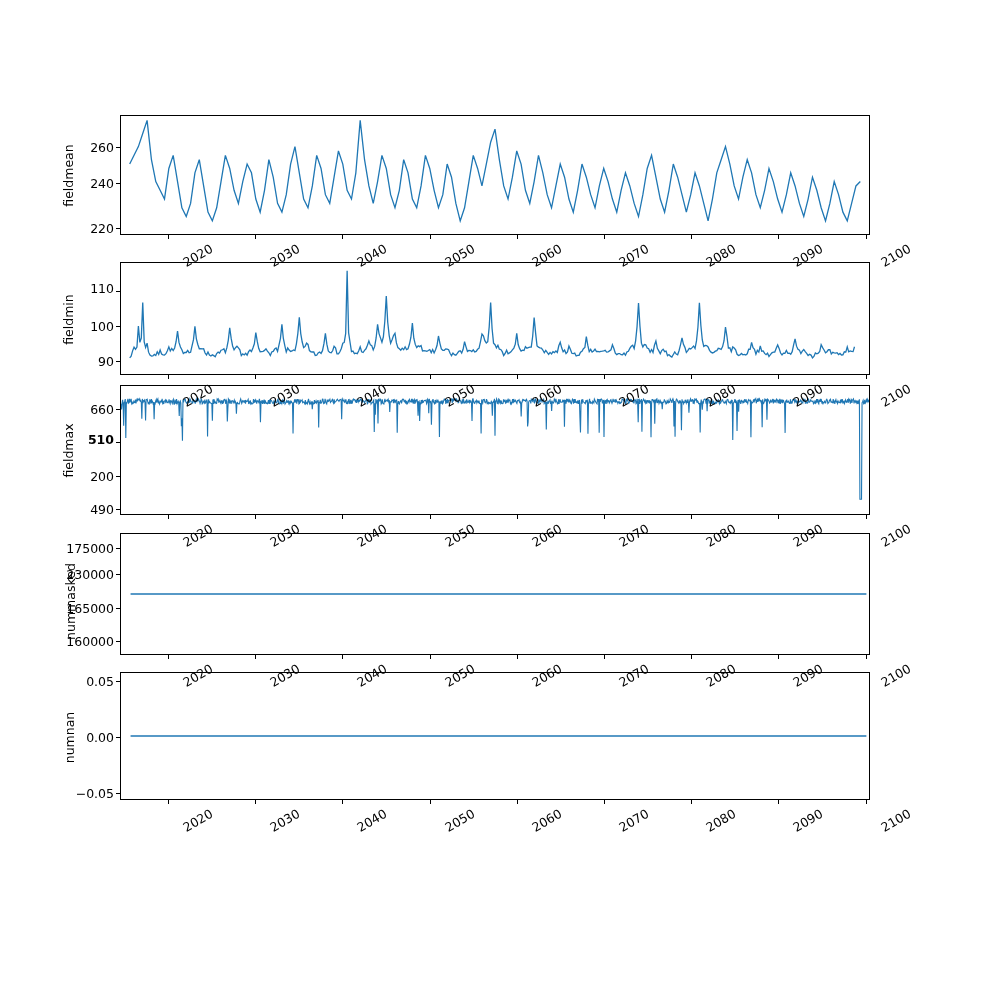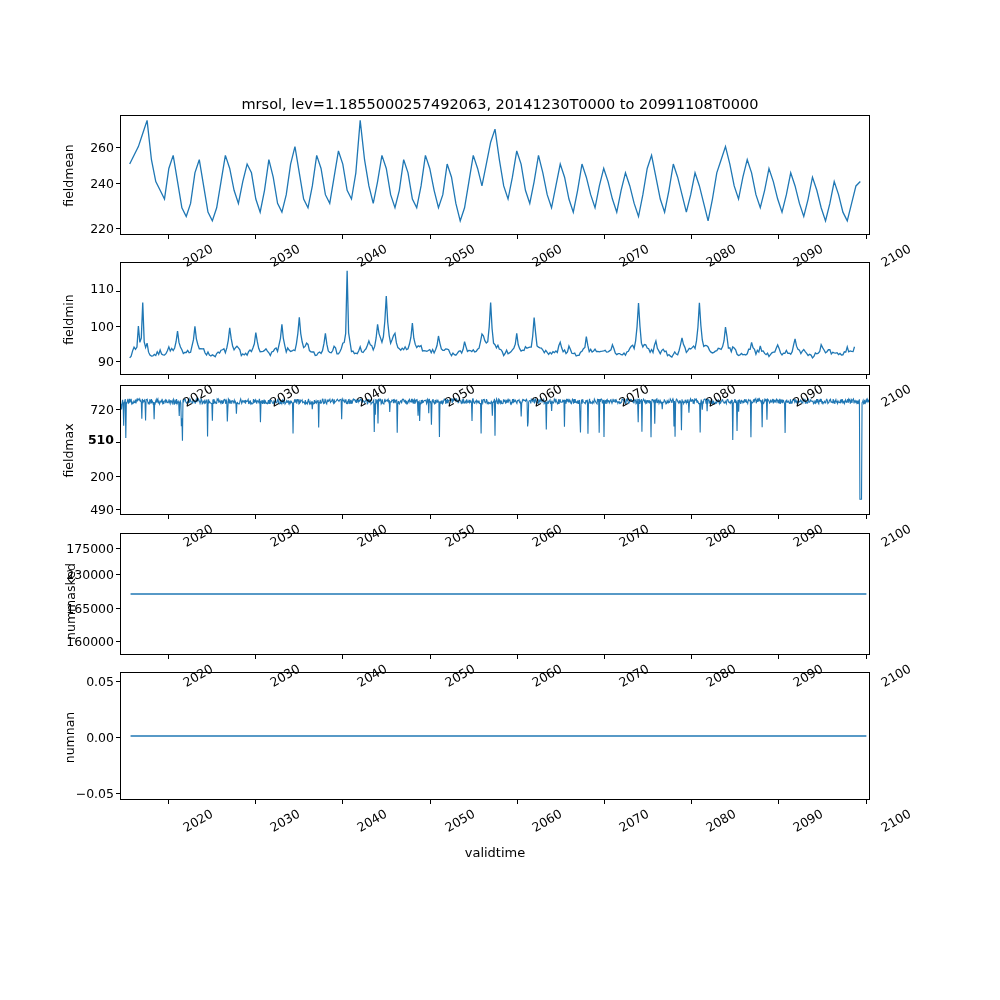--- a/index.html
+++ b/index.html
@@ -89,21 +89,20 @@
     text-align: center;
     font-size: 13px;
     color: #000000;
   }
 </style>
 </head>
 <body>
 
 <div id="figure">
 
-  <div class="title">mrsol, lev=1.1855000257492063, 20141230T0000 to 20991108T0000</div>
 
   <div class="panel" id="panel-fieldmean" style="top:115px; height:120px;">
     <svg class="plotsvg" viewBox="0 0 750 120" preserveAspectRatio="none">
       <polyline id="line-fieldmean" fill="none" stroke="#1f77b4" stroke-width="1.3" vector-effect="non-scaling-stroke" points="8.72,48.89 13.08,40.00 17.44,31.11 21.80,17.78 26.16,4.44 30.52,44.44 34.88,66.67 39.24,75.56 43.60,84.44 47.97,53.33 52.33,40.00 56.69,66.67 61.05,93.33 65.41,102.22 69.77,88.89 74.13,57.78 78.49,44.44 82.85,71.11 87.21,97.78 91.57,106.67 95.93,93.33 100.29,66.67 104.65,40.00 109.01,53.33 113.37,75.56 117.73,88.89 122.09,66.67 126.45,48.89 130.81,57.78 135.17,84.44 139.53,97.78 143.90,75.56 148.26,44.44 152.62,62.22 156.98,88.89 161.34,97.78 165.70,80.00 170.06,48.89 174.42,31.11 178.78,57.78 183.14,84.44 187.50,93.33 191.86,71.11 196.22,40.00 200.58,53.33 204.94,80.00 209.30,88.89 213.66,62.22 218.02,35.56 222.38,48.89 226.74,75.56 231.10,84.44 235.47,57.78 239.83,4.44 244.19,44.44 248.55,71.11 252.91,88.89 257.27,66.67 261.63,40.00 265.99,53.33 270.35,80.00 274.71,93.33 279.07,75.56 283.43,44.44 287.79,57.78 292.15,84.44 296.51,93.33 300.87,71.11 305.23,40.00 309.59,53.33 313.95,75.56 318.31,93.33 322.67,80.00 327.03,48.89 331.40,62.22 335.76,88.89 340.12,106.67 344.48,93.33 348.84,66.67 353.20,40.00 357.56,53.33 361.92,71.11 366.28,48.89 370.64,26.67 375.00,13.33 379.36,44.44 383.72,71.11 388.08,84.44 392.44,62.22 396.80,35.56 401.16,48.89 405.52,75.56 409.88,88.89 414.24,66.67 418.60,40.00 422.97,57.78 427.33,80.00 431.69,93.33 436.05,71.11 440.41,48.89 444.77,62.22 449.13,84.44 453.49,97.78 457.85,75.56 462.21,48.89 466.57,62.22 470.93,80.00 475.29,93.33 479.65,71.11 484.01,53.33 488.37,66.67 492.73,84.44 497.09,97.78 501.45,75.56 505.81,57.78 510.17,71.11 514.53,88.89 518.90,102.22 523.26,80.00 527.62,53.33 531.98,40.00 536.34,62.22 540.70,84.44 545.06,97.78 549.42,75.56 553.78,48.89 558.14,62.22 562.50,80.00 566.86,97.78 571.22,80.00 575.58,57.78 579.94,71.11 584.30,88.89 588.66,106.67 593.02,84.44 597.38,57.78 601.74,44.44 606.10,31.11 610.47,48.89 614.83,71.11 619.19,84.44 623.55,62.22 627.91,44.44 632.27,57.78 636.63,80.00 640.99,93.33 645.35,75.56 649.71,53.33 654.07,66.67 658.43,84.44 662.79,97.78 667.15,80.00 671.51,57.78 675.87,71.11 680.23,88.89 684.59,102.22 688.95,84.44 693.31,62.22 697.67,75.56 702.03,93.33 706.40,106.67 710.76,88.89 715.12,66.67 719.48,80.00 723.84,97.78 728.20,106.67 732.56,88.89 736.92,71.11 741.28,66.67 745.64,NaN"></polyline>
     </svg>
   </div>
   <div class="ylabel" style="left:28px; top:168px; width:80px;">fieldmean</div>
   <div class="ytick" style="top:147px; width:60px; left:54px;">260</div>
   <div class="ytick" style="top:183px; width:60px; left:54px;">240</div>
   <div class="ytick" style="top:228px; width:60px; left:54px;">220</div>
@@ -123,21 +122,21 @@
   <div class="ytickmark" style="left:116px; top:291px;"></div>
   <div class="ytickmark" style="left:116px; top:326px;"></div>
   <div class="ytickmark" style="left:116px; top:361px;"></div>
 
   <div class="panel" id="panel-fieldmax" style="top:385px; height:130px;">
     <svg class="plotsvg" viewBox="0 0 750 130" preserveAspectRatio="none">
       <polyline id="line-fieldmax" fill="none" stroke="#1f77b4" stroke-width="1.1" vector-effect="non-scaling-stroke" points="0.00,17.94 0.54,23.70 1.07,17.71 1.61,14.05 2.14,17.65 2.68,40.45 3.21,16.93 3.75,15.69 4.29,13.23 4.82,52.81 5.36,17.07 5.89,17.29 6.43,15.13 6.96,13.11 7.50,17.39 8.04,16.60 8.57,13.12 9.11,16.04 9.64,14.91 10.18,13.12 10.71,17.87 11.25,16.72 11.79,18.01 12.32,17.47 12.86,15.61 13.39,16.84 13.93,16.68 14.46,13.80 15.00,17.59 15.54,14.71 16.07,13.37 16.61,14.79 17.14,13.13 17.68,13.94 18.21,14.22 18.75,13.08 19.29,15.38 19.82,14.76 20.36,16.73 20.89,33.25 21.43,13.14 21.96,17.28 22.50,14.95 23.04,15.46 23.57,14.42 24.11,17.10 24.64,35.11 25.18,13.86 25.71,13.87 26.25,13.43 26.79,15.79 27.32,17.89 27.86,17.03 28.39,17.91 28.93,14.07 29.46,14.30 30.00,17.97 30.54,13.32 31.07,16.29 31.61,15.61 32.14,17.63 32.68,16.22 33.21,33.85 33.75,16.43 34.29,17.67 34.82,15.15 35.36,13.69 35.89,17.00 36.43,14.26 36.96,13.19 37.50,17.78 38.04,14.69 38.57,18.31 39.11,17.04 39.64,15.67 40.18,15.02 40.71,16.66 41.25,13.10 41.79,17.47 42.32,16.26 42.86,18.29 43.39,15.63 43.93,15.12 44.46,14.19 45.00,17.34 45.54,14.58 46.07,15.25 46.61,16.88 47.14,17.01 47.68,16.08 48.21,13.50 48.75,16.55 49.29,17.93 49.82,14.96 50.36,15.04 50.89,16.64 51.43,17.78 51.96,14.68 52.50,13.49 53.04,18.23 53.57,18.30 54.11,13.79 54.64,16.41 55.18,18.15 55.71,13.34 56.25,17.97 56.79,16.68 57.32,15.50 57.86,16.98 58.39,30.53 58.93,16.23 59.46,15.25 60.00,17.41 60.54,40.94 61.07,32.88 61.61,55.65 62.14,13.86 62.68,16.55 63.21,14.51 63.75,13.49 64.29,13.12 64.82,15.63 65.36,16.65 65.89,17.42 66.43,16.48 66.96,15.93 67.50,16.66 68.04,13.97 68.57,16.95 69.11,13.16 69.64,14.25 70.18,16.25 70.71,16.24 71.25,16.31 71.79,17.85 72.32,13.81 72.86,14.37 73.39,15.91 73.93,15.69 74.46,18.00 75.00,15.94 75.54,13.37 76.07,15.05 76.61,13.35 77.14,15.12 77.68,13.25 78.21,14.55 78.75,15.58 79.29,17.73 79.82,16.12 80.36,13.20 80.89,14.04 81.43,18.24 81.96,17.76 82.50,15.43 83.04,15.94 83.57,17.09 84.11,13.70 84.64,17.81 85.18,16.26 85.71,15.09 86.25,13.78 86.79,51.22 87.32,17.84 87.86,13.46 88.39,16.92 88.93,16.14 89.46,17.09 90.00,17.24 90.54,17.72 91.07,17.72 91.61,35.21 92.14,13.79 92.68,18.17 93.21,13.39 93.75,17.68 94.29,15.87 94.82,16.69 95.36,17.80 95.89,17.64 96.43,13.29 96.96,14.10 97.50,13.20 98.04,16.42 98.57,16.12 99.11,14.74 99.64,16.51 100.18,17.63 100.71,15.04 101.25,15.26 101.79,18.26 102.32,14.45 102.86,16.10 103.39,13.67 103.93,13.57 104.46,14.67 105.00,18.07 105.54,14.46 106.07,15.61 106.61,35.98 107.14,23.03 107.68,13.08 108.21,14.03 108.75,17.73 109.29,14.61 109.82,15.60 110.36,18.10 110.89,15.30 111.43,14.91 111.96,15.11 112.50,16.92 113.04,15.83 113.57,14.38 114.11,17.64 114.64,15.70 115.18,16.86 115.71,28.21 116.25,17.49 116.79,16.78 117.32,17.71 117.86,17.93 118.39,18.19 118.93,17.27 119.46,14.79 120.00,13.10 120.54,15.08 121.07,17.68 121.61,16.31 122.14,14.85 122.68,15.11 123.21,16.30 123.75,16.19 124.29,14.32 124.82,17.98 125.36,14.99 125.89,15.57 126.43,15.61 126.96,14.76 127.50,13.67 128.04,18.28 128.57,16.26 129.11,16.93 129.64,14.50 130.18,18.10 130.71,17.12 131.25,18.30 131.79,17.95 132.32,17.89 132.86,13.37 133.39,17.09 133.93,13.98 134.46,16.63 135.00,13.98 135.54,15.02 136.07,17.81 136.61,15.39 137.14,15.03 137.68,15.78 138.21,16.78 138.75,13.12 139.29,15.82 139.82,36.71 140.36,16.13 140.89,16.62 141.43,14.35 141.96,18.25 142.50,16.00 143.04,17.57 143.57,13.77 144.11,18.21 144.64,14.68 145.18,16.71 145.71,17.61 146.25,17.09 146.79,17.93 147.32,16.98 147.86,14.22 148.39,18.29 148.93,13.84 149.46,18.10 150.00,14.28 150.54,14.36 151.07,15.24 151.61,16.42 152.14,17.34 152.68,17.89 153.21,15.80 153.75,17.09 154.29,15.61 154.82,13.79 155.36,16.65 155.89,16.99 156.43,16.19 156.96,14.15 157.50,13.32 158.04,17.60 158.57,17.71 159.11,18.12 159.64,14.91 160.18,18.20 160.71,16.30 161.25,17.77 161.79,14.42 162.32,13.74 162.86,17.88 163.39,15.57 163.93,14.95 164.46,18.30 165.00,17.46 165.54,16.49 166.07,15.02 166.61,16.56 167.14,16.33 167.68,14.49 168.21,17.63 168.75,16.27 169.29,18.10 169.82,15.73 170.36,16.89 170.89,15.74 171.43,17.01 171.96,17.38 172.50,48.32 173.04,16.98 173.57,16.21 174.11,13.62 174.64,16.83 175.18,14.12 175.71,14.19 176.25,17.91 176.79,13.36 177.32,15.68 177.86,13.54 178.39,18.17 178.93,17.64 179.46,13.63 180.00,16.12 180.54,15.05 181.07,14.98 181.61,14.10 182.14,16.81 182.68,16.26 183.21,16.13 183.75,17.03 184.29,18.09 184.82,14.37 185.36,18.13 185.89,17.64 186.43,16.75 186.96,17.95 187.50,15.00 188.04,13.14 188.57,16.70 189.11,18.05 189.64,16.12 190.18,18.32 190.71,18.33 191.25,15.61 191.79,23.65 192.32,17.16 192.86,18.29 193.39,17.88 193.93,14.29 194.46,17.36 195.00,16.83 195.54,15.06 196.07,17.31 196.61,16.29 197.14,14.92 197.68,14.87 198.21,42.15 198.75,15.89 199.29,17.46 199.82,13.93 200.36,17.42 200.89,17.24 201.43,16.12 201.96,13.37 202.50,13.45 203.04,17.53 203.57,16.76 204.11,17.37 204.64,13.03 205.18,15.88 205.71,17.32 206.25,18.20 206.79,13.86 207.32,15.83 207.86,15.77 208.39,14.21 208.93,14.78 209.46,13.55 210.00,16.55 210.54,15.82 211.07,15.57 211.61,13.99 212.14,13.47 212.68,16.60 213.21,17.53 213.75,13.63 214.29,16.98 214.82,16.08 215.36,15.69 215.89,15.06 216.43,14.04 216.96,13.39 217.50,14.52 218.04,14.67 218.57,15.65 219.11,14.58 219.64,13.85 220.18,13.78 220.71,13.56 221.25,33.67 221.79,15.23 222.32,13.14 222.86,14.60 223.39,15.34 223.93,16.38 224.46,14.63 225.00,16.67 225.54,13.46 226.07,17.75 226.61,18.07 227.14,16.33 227.68,18.08 228.21,13.92 228.75,13.72 229.29,17.75 229.82,17.44 230.36,13.99 230.89,18.04 231.43,15.83 231.96,16.90 232.50,14.05 233.04,13.27 233.57,14.21 234.11,13.64 234.64,14.19 235.18,16.59 235.71,14.07 236.25,17.26 236.79,14.07 237.32,14.55 237.86,16.17 238.39,13.68 238.93,15.57 239.46,15.08 240.00,13.94 240.54,13.09 241.07,13.85 241.61,17.27 242.14,14.47 242.68,15.43 243.21,15.06 243.75,16.11 244.29,17.27 244.82,15.42 245.36,14.85 245.89,13.81 246.43,14.25 246.96,17.99 247.50,17.42 248.04,13.81 248.57,13.73 249.11,17.03 249.64,15.41 250.18,13.66 250.71,18.22 251.25,17.22 251.79,16.97 252.32,17.03 252.86,15.26 253.39,14.39 253.93,46.83 254.46,17.46 255.00,29.16 255.54,13.17 256.07,17.20 256.61,16.03 257.14,13.87 257.68,37.96 258.21,13.07 258.75,15.07 259.29,15.20 259.82,13.22 260.36,13.68 260.89,18.09 261.43,17.01 261.96,13.42 262.50,17.41 263.04,17.86 263.57,18.32 264.11,15.29 264.64,13.04 265.18,16.43 265.71,14.89 266.25,14.96 266.79,14.27 267.32,15.15 267.86,13.67 268.39,15.89 268.93,14.18 269.46,26.42 270.00,15.89 270.54,16.04 271.07,16.25 271.61,14.34 272.14,14.68 272.68,14.35 273.21,17.35 273.75,13.23 274.29,14.93 274.82,17.42 275.36,14.82 275.89,14.26 276.43,14.26 276.96,47.54 277.50,17.97 278.04,15.26 278.57,17.49 279.11,18.30 279.64,16.15 280.18,15.23 280.71,14.78 281.25,17.76 281.79,15.46 282.32,13.38 282.86,13.26 283.39,13.82 283.93,15.87 284.46,16.22 285.00,13.97 285.54,17.94 286.07,14.97 286.61,18.31 287.14,18.06 287.68,15.74 288.21,14.78 288.75,16.39 289.29,13.84 289.82,15.07 290.36,16.13 290.89,16.31 291.43,13.06 291.96,15.54 292.50,14.38 293.04,17.90 293.57,14.55 294.11,13.62 294.64,18.09 295.18,14.89 295.71,15.93 296.25,14.11 296.79,13.78 297.32,16.44 297.86,30.17 298.39,15.93 298.93,15.42 299.46,35.51 300.00,17.51 300.54,18.02 301.07,14.29 301.61,17.86 302.14,13.97 302.68,16.51 303.21,16.42 303.75,14.99 304.29,14.63 304.82,14.48 305.36,14.98 305.89,14.29 306.43,17.96 306.96,16.53 307.50,13.31 308.04,14.27 308.57,27.65 309.11,13.02 309.64,15.60 310.18,16.66 310.71,16.03 311.25,39.29 311.79,17.94 312.32,14.97 312.86,13.31 313.39,16.27 313.93,17.14 314.46,17.95 315.00,14.23 315.54,17.96 316.07,14.76 316.61,16.10 317.14,16.42 317.68,13.87 318.21,16.22 318.75,16.13 319.29,51.82 319.82,15.77 320.36,17.86 320.89,15.18 321.43,17.96 321.96,14.53 322.50,17.90 323.04,17.05 323.57,14.81 324.11,13.41 324.64,14.15 325.18,13.78 325.71,18.30 326.25,13.95 326.79,17.22 327.32,13.15 327.86,17.67 328.39,15.09 328.93,14.43 329.46,14.26 330.00,14.52 330.54,14.80 331.07,13.43 331.61,13.14 332.14,17.23 332.68,13.01 333.21,15.62 333.75,13.51 334.29,14.07 334.82,13.25 335.36,13.11 335.89,15.17 336.43,13.36 336.96,14.34 337.50,15.16 338.04,17.01 338.57,16.82 339.11,13.29 339.64,14.00 340.18,14.67 340.71,15.72 341.25,17.60 341.79,17.00 342.32,13.44 342.86,18.00 343.39,13.32 343.93,16.11 344.46,17.30 345.00,16.61 345.54,14.85 346.07,17.87 346.61,13.53 347.14,15.13 347.68,16.78 348.21,16.35 348.75,15.05 349.29,16.63 349.82,14.03 350.36,16.98 350.89,14.85 351.43,17.23 351.96,35.63 352.50,13.23 353.04,13.06 353.57,16.31 354.11,17.43 354.64,17.68 355.18,15.62 355.71,15.97 356.25,14.72 356.79,17.01 357.32,15.18 357.86,15.43 358.39,17.27 358.93,14.74 359.46,17.63 360.00,17.91 360.54,17.71 361.07,48.21 361.61,13.68 362.14,15.79 362.68,17.29 363.21,13.91 363.75,13.70 364.29,13.58 364.82,16.27 365.36,16.18 365.89,17.15 366.43,13.29 366.96,14.70 367.50,17.74 368.04,18.21 368.57,16.65 369.11,17.42 369.64,17.01 370.18,17.99 370.71,17.56 371.25,15.66 371.79,16.68 372.32,30.27 372.86,16.92 373.39,15.82 373.93,16.45 374.46,13.02 375.00,50.58 375.54,14.73 376.07,16.22 376.61,13.11 377.14,14.50 377.68,17.83 378.21,17.97 378.75,13.25 379.29,13.82 379.82,17.57 380.36,14.56 380.89,17.46 381.43,15.92 381.96,17.87 382.50,18.05 383.04,17.75 383.57,13.59 384.11,16.49 384.64,14.42 385.18,14.29 385.71,17.44 386.25,16.95 386.79,13.97 387.32,16.79 387.86,14.40 388.39,15.87 388.93,13.73 389.46,14.79 390.00,14.57 390.54,18.01 391.07,17.01 391.61,18.09 392.14,15.94 392.68,13.26 393.21,17.51 393.75,13.18 394.29,15.97 394.82,15.83 395.36,14.38 395.89,15.27 396.43,16.69 396.96,17.70 397.50,14.78 398.04,14.61 398.57,14.74 399.11,14.02 399.64,16.44 400.18,17.23 400.71,16.23 401.25,31.02 401.79,17.37 402.32,15.98 402.86,13.60 403.39,13.66 403.93,14.88 404.46,14.76 405.00,14.23 405.54,15.47 406.07,14.96 406.61,13.66 407.14,15.13 407.68,41.01 408.21,36.77 408.75,16.31 409.29,15.10 409.82,14.86 410.36,14.98 410.89,17.73 411.43,13.40 411.96,13.86 412.50,15.14 413.04,15.93 413.57,13.13 414.11,13.37 414.64,17.74 415.18,15.39 415.71,13.54 416.25,14.98 416.79,16.85 417.32,17.11 417.86,16.75 418.39,17.66 418.93,13.52 419.46,15.54 420.00,16.48 420.54,13.94 421.07,14.83 421.61,14.65 422.14,16.12 422.68,14.78 423.21,14.49 423.75,13.54 424.29,17.73 424.82,16.71 425.36,17.26 425.89,16.31 426.43,44.22 426.96,17.10 427.50,17.60 428.04,15.76 428.57,17.88 429.11,15.73 429.64,15.06 430.18,14.08 430.71,18.28 431.25,15.51 431.79,25.41 432.32,15.67 432.86,16.70 433.39,17.38 433.93,16.52 434.46,13.28 435.00,14.45 435.54,15.89 436.07,13.15 436.61,15.92 437.14,16.39 437.68,18.21 438.21,17.95 438.75,13.63 439.29,18.29 439.82,14.24 440.36,14.05 440.89,16.54 441.43,16.57 441.96,16.34 442.50,16.32 443.04,13.91 443.57,16.30 444.11,14.18 444.64,41.40 445.18,14.39 445.71,14.74 446.25,18.03 446.79,13.06 447.32,15.09 447.86,14.12 448.39,15.74 448.93,14.36 449.46,16.58 450.00,14.29 450.54,15.31 451.07,17.39 451.61,17.87 452.14,15.36 452.68,13.48 453.21,14.43 453.75,18.01 454.29,13.21 454.82,17.18 455.36,13.24 455.89,16.36 456.43,15.95 456.96,17.17 457.50,17.06 458.04,14.47 458.57,18.23 459.11,15.92 459.64,14.17 460.18,32.76 460.71,47.18 461.25,17.76 461.79,13.70 462.32,17.87 462.86,13.40 463.39,15.70 463.93,16.42 464.46,16.65 465.00,17.40 465.54,17.97 466.07,14.91 466.61,14.64 467.14,16.14 467.68,15.24 468.21,48.54 468.75,17.52 469.29,15.69 469.82,13.07 470.36,18.04 470.89,16.10 471.43,16.65 471.96,17.39 472.50,17.98 473.04,15.52 473.57,16.12 474.11,17.05 474.64,13.29 475.18,14.35 475.71,15.84 476.25,16.62 476.79,17.36 477.32,18.03 477.86,13.00 478.39,15.91 478.93,13.14 479.46,47.48 480.00,13.43 480.54,16.27 481.07,13.44 481.61,13.11 482.14,13.63 482.68,17.63 483.21,15.42 483.75,14.21 484.29,51.69 484.82,15.59 485.36,16.55 485.89,14.44 486.43,18.22 486.96,14.14 487.50,13.54 488.04,16.28 488.57,14.75 489.11,14.85 489.64,17.25 490.18,16.29 490.71,14.26 491.25,13.92 491.79,16.03 492.32,17.61 492.86,15.96 493.39,13.04 493.93,15.58 494.46,16.02 495.00,15.15 495.54,13.48 496.07,16.95 496.61,14.52 497.14,15.74 497.68,15.92 498.21,17.64 498.75,16.34 499.29,15.83 499.82,17.42 500.36,16.60 500.89,17.48 501.43,16.85 501.96,16.39 502.50,13.17 503.04,13.56 503.57,13.72 504.11,15.04 504.64,15.50 505.18,14.73 505.71,18.22 506.25,17.84 506.79,13.62 507.32,14.30 507.86,13.33 508.39,15.99 508.93,17.66 509.46,17.28 510.00,15.66 510.54,14.50 511.07,13.59 511.61,13.73 512.14,15.28 512.68,15.81 513.21,16.18 513.75,14.29 514.29,17.78 514.82,14.18 515.36,13.82 515.89,14.66 516.43,17.92 516.96,17.18 517.50,13.05 518.04,17.48 518.57,36.91 519.11,13.64 519.64,13.42 520.18,18.20 520.71,14.62 521.25,16.39 521.79,13.27 522.32,46.40 522.86,15.32 523.39,14.54 523.93,13.40 524.46,14.91 525.00,16.11 525.54,13.71 526.07,17.17 526.61,15.71 527.14,17.84 527.68,14.30 528.21,15.85 528.75,16.35 529.29,14.35 529.82,17.78 530.36,15.28 530.89,15.53 531.43,51.95 531.96,18.00 532.50,13.81 533.04,13.76 533.57,14.43 534.11,16.04 534.64,13.87 535.18,38.32 535.71,13.81 536.25,17.41 536.79,13.44 537.32,13.04 537.86,17.23 538.39,15.47 538.93,14.64 539.46,17.77 540.00,16.36 540.54,13.89 541.07,16.89 541.61,17.44 542.14,15.87 542.68,23.63 543.21,16.70 543.75,16.31 544.29,16.67 544.82,13.56 545.36,15.18 545.89,15.83 546.43,18.21 546.96,17.96 547.50,15.38 548.04,16.50 548.57,14.71 549.11,16.90 549.64,16.00 550.18,16.51 550.71,13.15 551.25,14.22 551.79,14.90 552.32,17.09 552.86,14.04 553.39,13.00 553.93,14.74 554.46,41.11 555.00,15.13 555.54,51.59 556.07,18.03 556.61,14.25 557.14,13.34 557.68,14.25 558.21,15.85 558.75,16.59 559.29,17.33 559.82,14.63 560.36,17.38 560.89,14.93 561.43,17.42 561.96,44.83 562.50,13.43 563.04,16.82 563.57,15.05 564.11,17.93 564.64,16.66 565.18,16.63 565.71,13.98 566.25,15.75 566.79,17.35 567.32,15.37 567.86,17.17 568.39,13.59 568.93,16.66 569.46,27.20 570.00,16.04 570.54,14.19 571.07,13.07 571.61,16.08 572.14,14.34 572.68,14.82 573.21,13.41 573.75,18.05 574.29,15.58 574.82,16.92 575.36,13.11 575.89,13.39 576.43,14.46 576.96,13.60 577.50,17.03 578.04,15.10 578.57,15.78 579.11,17.90 579.64,17.72 580.18,17.68 580.71,47.25 581.25,17.78 581.79,13.75 582.32,17.63 582.86,24.18 583.39,16.20 583.93,16.93 584.46,13.90 585.00,13.53 585.54,13.25 586.07,14.23 586.61,17.90 587.14,13.32 587.68,25.64 588.21,13.11 588.75,14.61 589.29,14.18 589.82,17.94 590.36,15.32 590.89,15.36 591.43,15.77 591.96,18.08 592.50,13.53 593.04,18.30 593.57,16.95 594.11,15.00 594.64,18.25 595.18,18.03 595.71,16.92 596.25,17.57 596.79,15.90 597.32,17.20 597.86,16.08 598.39,15.67 598.93,13.57 599.46,16.48 600.00,18.01 600.54,15.37 601.07,17.99 601.61,16.14 602.14,15.51 602.68,14.12 603.21,13.90 603.75,15.99 604.29,16.39 604.82,17.44 605.36,17.23 605.89,15.47 606.43,16.39 606.96,17.82 607.50,14.40 608.04,13.64 608.57,13.89 609.11,16.24 609.64,16.39 610.18,17.07 610.71,16.16 611.25,17.32 611.79,15.34 612.32,17.46 612.86,14.12 613.39,54.79 613.93,17.92 614.46,16.53 615.00,16.02 615.54,13.38 616.07,17.26 616.61,15.26 617.14,16.26 617.68,45.61 618.21,17.48 618.75,14.25 619.29,26.24 619.82,13.79 620.36,15.05 620.89,16.49 621.43,18.13 621.96,14.07 622.50,15.84 623.04,15.54 623.57,16.96 624.11,14.88 624.64,17.24 625.18,13.41 625.71,15.50 626.25,15.83 626.79,13.43 627.32,16.64 627.86,16.25 628.39,17.66 628.93,14.52 629.46,13.79 630.00,14.98 630.54,15.34 631.07,14.69 631.61,52.02 632.14,16.26 632.68,17.28 633.21,17.04 633.75,15.88 634.29,13.55 634.82,16.72 635.36,13.64 635.89,13.97 636.43,13.02 636.96,17.53 637.50,15.03 638.04,13.75 638.57,16.12 639.11,13.43 639.64,14.51 640.18,13.10 640.71,14.96 641.25,14.72 641.79,16.38 642.32,14.64 642.86,41.98 643.39,13.47 643.93,17.94 644.46,17.37 645.00,16.13 645.54,13.64 646.07,14.90 646.61,13.57 647.14,14.04 647.68,34.23 648.21,13.35 648.75,13.98 649.29,14.41 649.82,15.84 650.36,17.37 650.89,16.57 651.43,13.94 651.96,15.89 652.50,16.35 653.04,14.63 653.57,13.20 654.11,17.65 654.64,15.00 655.18,16.71 655.71,13.98 656.25,16.01 656.79,16.58 657.32,13.31 657.86,13.88 658.39,15.28 658.93,17.29 659.46,13.96 660.00,17.75 660.54,13.01 661.07,18.29 661.61,13.75 662.14,15.60 662.68,13.83 663.21,17.44 663.75,14.36 664.29,14.58 664.82,16.81 665.36,17.78 665.89,47.61 666.43,14.62 666.96,16.66 667.50,13.80 668.04,16.59 668.57,16.40 669.11,15.36 669.64,16.38 670.18,17.60 670.71,17.58 671.25,13.59 671.79,17.88 672.32,15.62 672.86,17.78 673.39,14.27 673.93,14.71 674.46,13.75 675.00,13.75 675.54,16.03 676.07,14.24 676.61,16.04 677.14,16.96 677.68,14.91 678.21,15.99 678.75,17.42 679.29,15.58 679.82,16.27 680.36,15.61 680.89,15.86 681.43,14.23 681.96,14.77 682.50,16.65 683.04,16.50 683.57,17.27 684.11,13.71 684.64,15.09 685.18,15.09 685.71,13.14 686.25,17.85 686.79,15.98 687.32,17.26 687.86,17.15 688.39,17.30 688.93,14.39 689.46,13.45 690.00,16.48 690.54,16.35 691.07,15.39 691.61,14.09 692.14,15.23 692.68,15.44 693.21,15.69 693.75,15.31 694.29,17.77 694.82,16.61 695.36,17.20 695.89,14.69 696.43,17.52 696.96,16.92 697.50,13.30 698.04,16.55 698.57,13.39 699.11,17.20 699.64,18.14 700.18,13.99 700.71,16.19 701.25,13.06 701.79,15.13 702.32,14.32 702.86,17.90 703.39,15.45 703.93,17.93 704.46,16.77 705.00,16.34 705.54,15.57 706.07,17.24 706.61,17.01 707.14,14.10 707.68,13.50 708.21,14.58 708.75,17.71 709.29,17.06 709.82,16.62 710.36,14.38 710.89,14.82 711.43,13.69 711.96,16.25 712.50,16.13 713.04,16.71 713.57,16.92 714.11,13.24 714.64,16.24 715.18,14.75 715.71,18.31 716.25,15.08 716.79,13.83 717.32,16.34 717.86,16.09 718.39,17.66 718.93,15.17 719.46,16.22 720.00,16.99 720.54,16.59 721.07,15.24 721.61,17.56 722.14,13.62 722.68,15.25 723.21,13.24 723.75,17.83 724.29,16.02 724.82,15.44 725.36,17.89 725.89,16.39 726.43,14.30 726.96,15.99 727.50,16.54 728.04,15.05 728.57,13.50 729.11,17.30 729.64,13.50 730.18,14.74 730.71,13.90 731.25,17.99 731.79,15.50 732.32,14.21 732.86,17.14 733.39,14.13 733.93,13.87 734.46,13.14 735.00,17.74 735.54,15.27 736.07,14.70 736.61,16.47 737.14,15.52 737.68,17.00 738.21,14.75 738.75,18.32 739.29,15.95 739.82,17.15 740.36,13.52 740.89,115.00 741.43,115.00 741.96,115.00 742.50,115.00 743.04,17.13 743.57,15.98 744.11,14.53 744.64,18.01 745.18,17.62 745.71,14.08 746.25,17.47 746.79,16.64 747.32,13.86 747.86,15.30 748.39,13.63 748.93,16.01 749.46,14.75 750.00,16.46"></polyline>
     </svg>
   </div>
   <div class="ylabel" style="left:28px; top:443px; width:80px;">fieldmax</div>
-  <div class="ytick" style="top:409px; width:60px; left:54px;">720</div>
+  <div class="ytick" style="top:409px; width:60px; left:54px;">660</div>
   <div class="ytick" style="top:439px; width:60px; left:54px;font-weight:bold;">510</div>
   <div class="ytick" style="top:476px; width:60px; left:54px;">200</div>
   <div class="ytick" style="top:509px; width:60px; left:54px;">490</div>
   <div class="ytickmark" style="left:116px; top:409px;"></div>
   <div class="ytickmark" style="left:116px; top:442px;"></div>
   <div class="ytickmark" style="left:116px; top:476px;"></div>
   <div class="ytickmark" style="left:116px; top:509px;"></div>
 
   <div class="panel" id="panel-nummasked" style="top:533px; height:122px;">
     <svg class="plotsvg" viewBox="0 0 750 122" preserveAspectRatio="none">
@@ -253,14 +252,13 @@
       <div class="xtickmark" style="left: 604.012px; top: 800px;"></div>
       <div class="xtick-rot" style="left: 612.012px; top: 806px;">2070</div>
       <div class="xtickmark" style="left: 691.221px; top: 800px;"></div>
       <div class="xtick-rot" style="left: 699.221px; top: 806px;">2080</div>
       <div class="xtickmark" style="left: 778.43px; top: 800px;"></div>
       <div class="xtick-rot" style="left: 786.43px; top: 806px;">2090</div>
       <div class="xtickmark" style="left: 865.64px; top: 800px;"></div>
       <div class="xtick-rot" style="left: 873.64px; top: 806px;">2100</div>
     </div>
 
-  <div class="xlabel" style="top:845px;">validtime</div>
 </div>
 
 </body></html>

